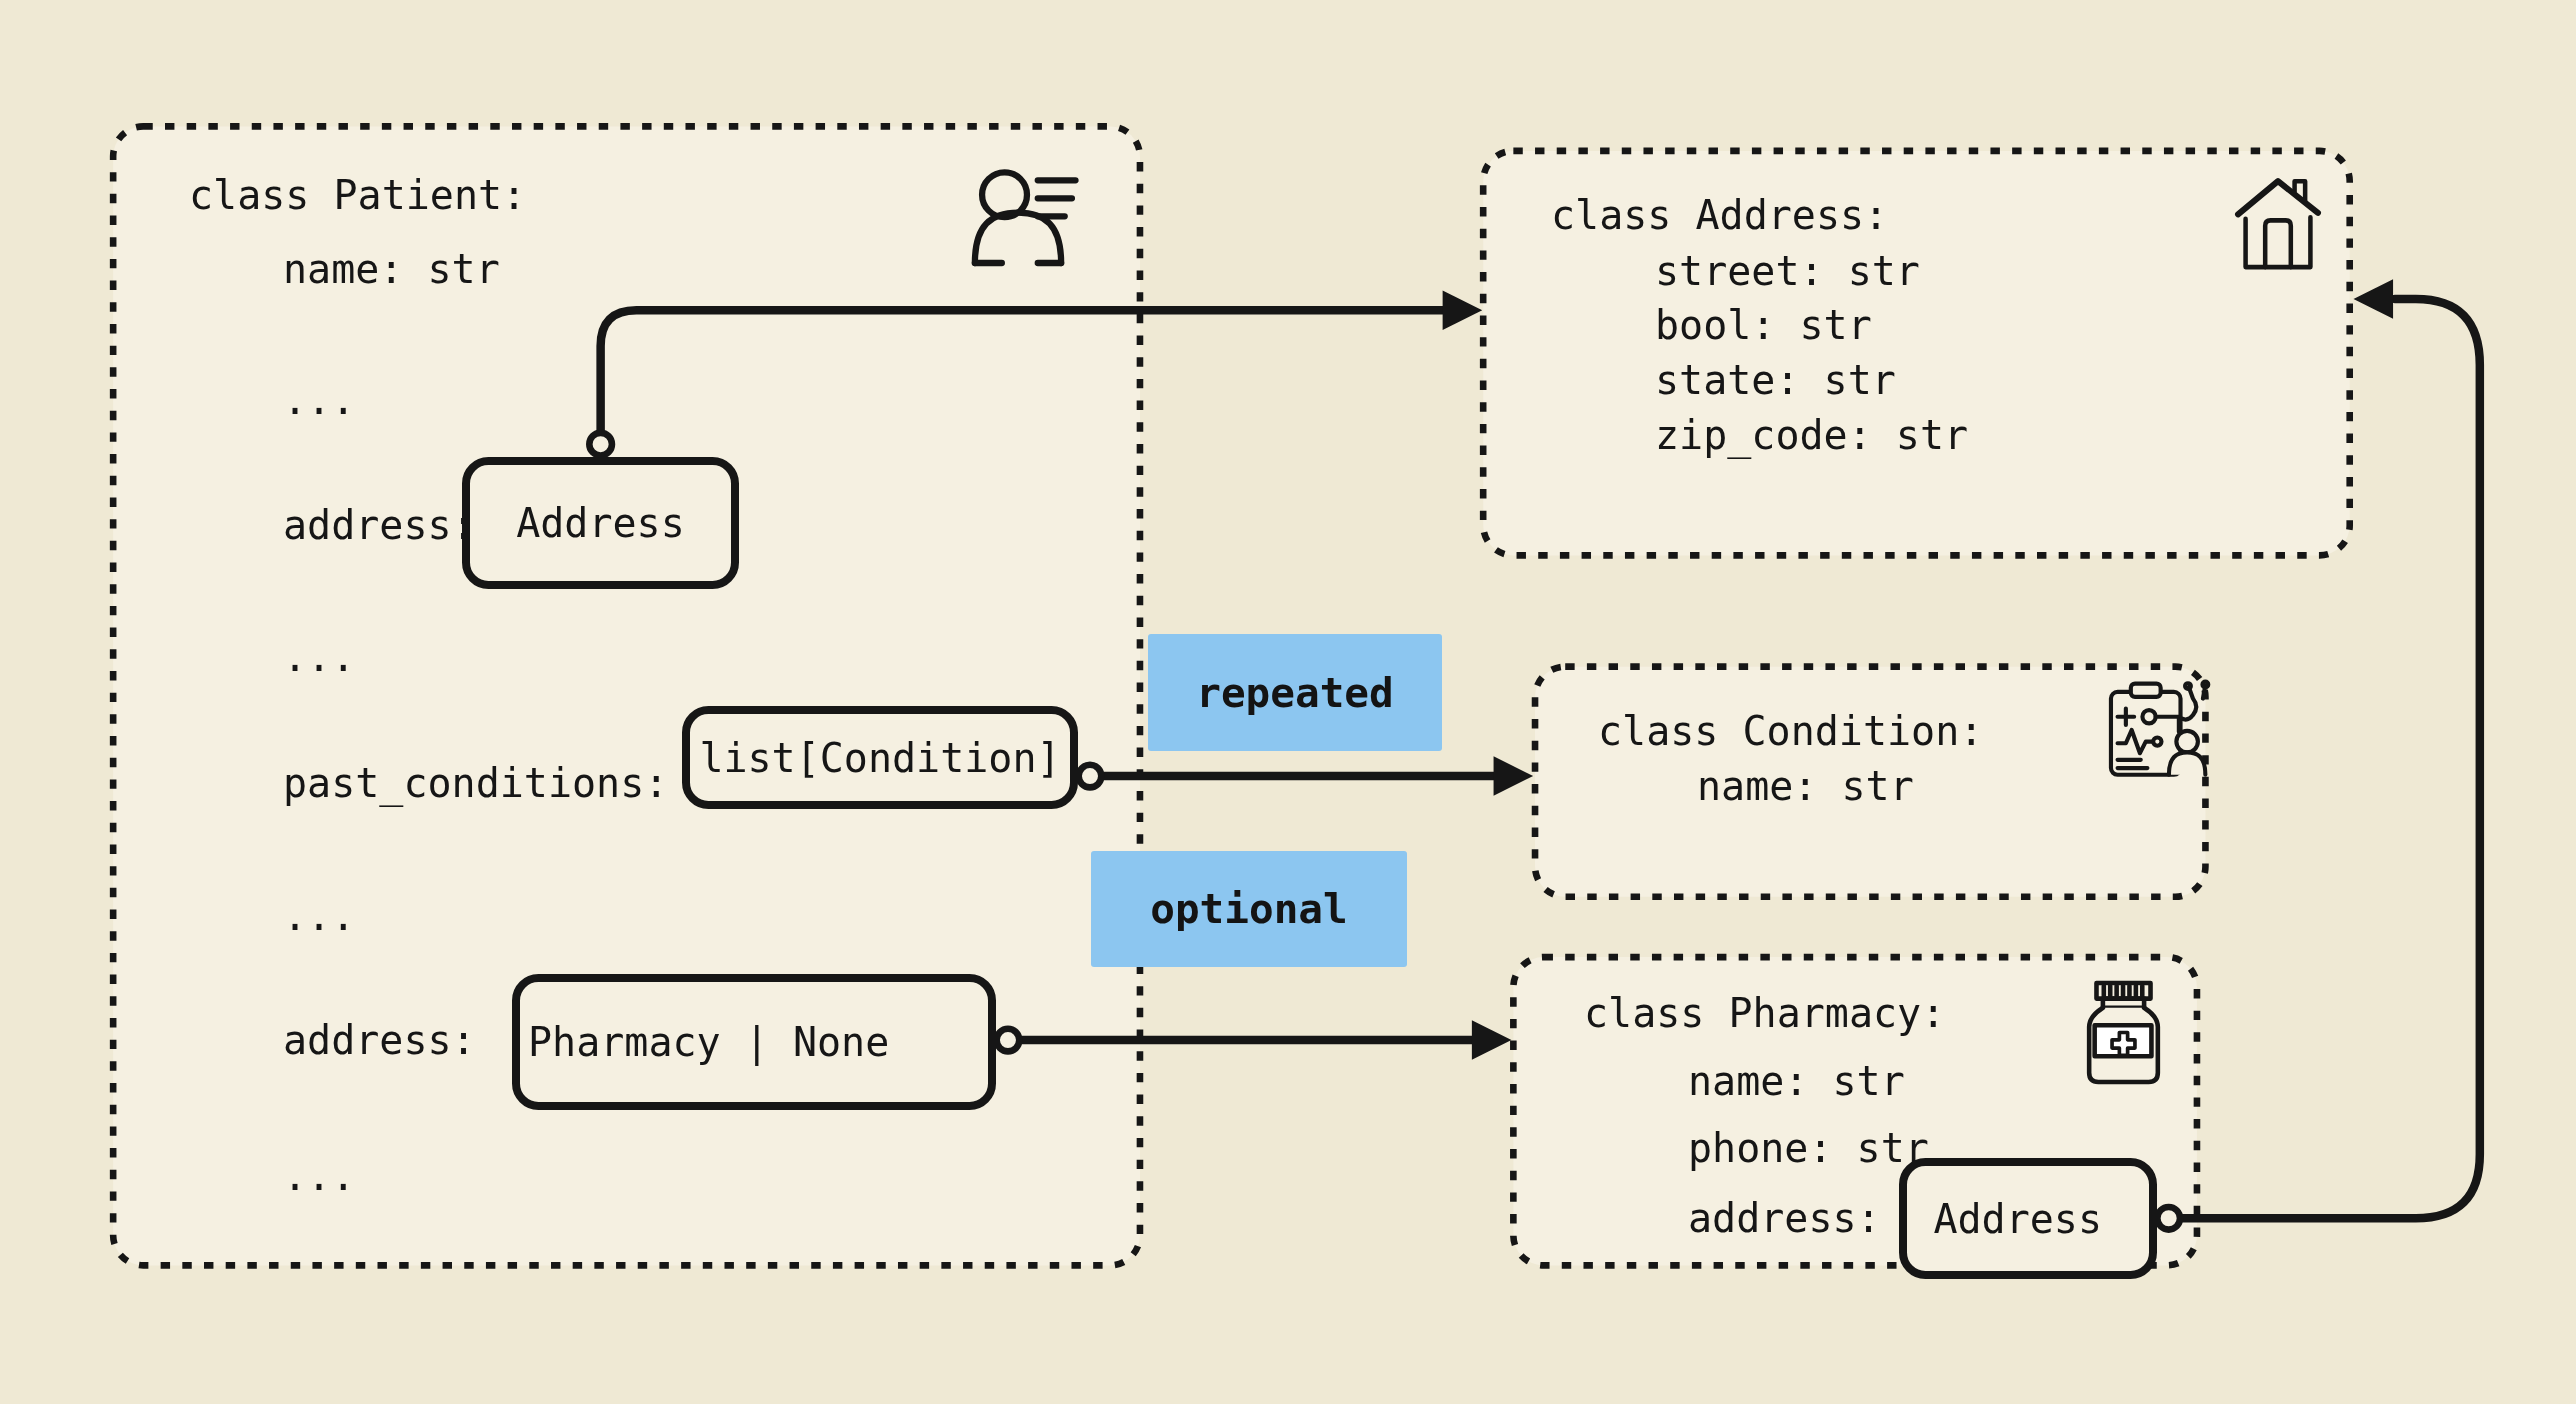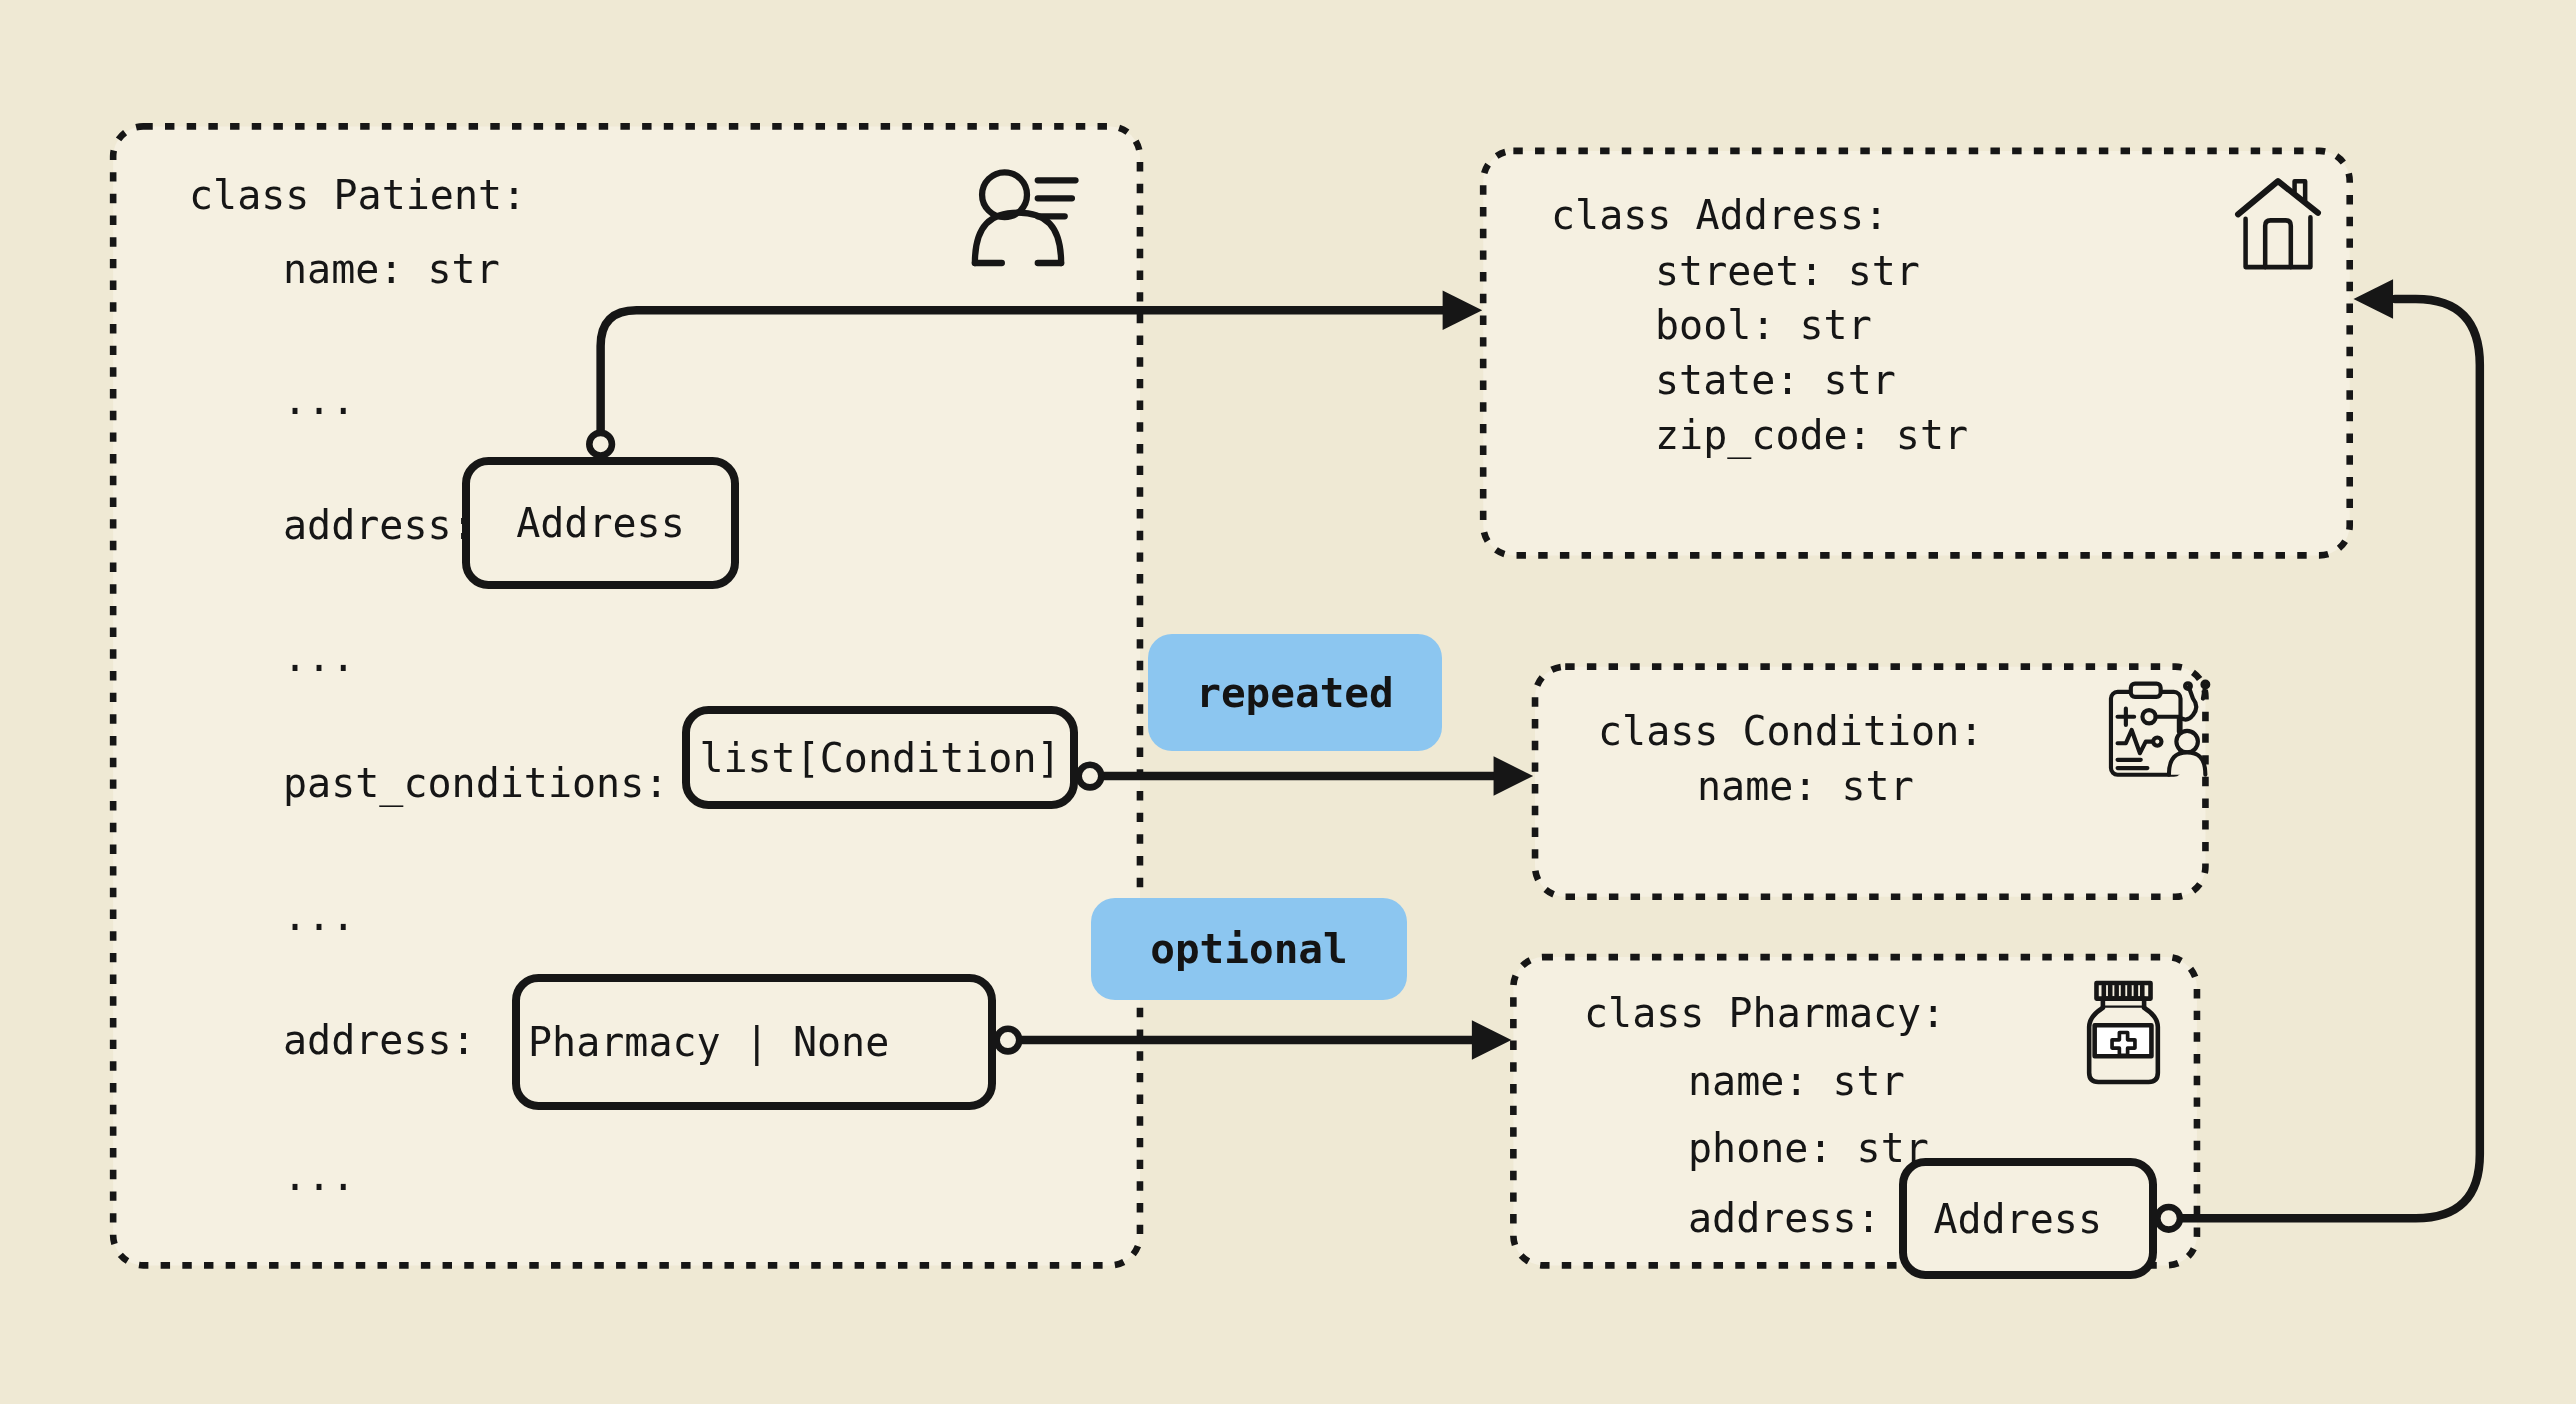--- a/index.html
+++ b/index.html
@@ -14,21 +14,21 @@
     position:absolute;font-size:40px;line-height:49px;color:#161616;
     white-space:pre;transform:translateY(-50%);
   }
   .vbox{
     position:absolute;box-sizing:border-box;border:8.5px solid #161616;
     border-radius:26.4px;background:#f5f0e1;display:flex;align-items:center;
     font-size:40px;color:#161616;white-space:pre;
   }
   .vbox.center{justify-content:center;}
   .badge{
-    position:absolute;box-sizing:border-box;border-radius:24px;background:#8cc6f0;
+    position:absolute;box-sizing:border-box;border-radius:3px;background:#8cc6f0;
     display:flex;align-items:center;justify-content:center;
     font-size:41px;font-weight:bold;color:#141414;white-space:pre;
   }
   .icon{position:absolute;}
   .icon svg{display:block;width:100%;height:100%;}
 </style>
 </head>
 <body>
 
 <div class="canvas">
@@ -142,16 +142,16 @@
       <rect x="18" y="6" width="59" height="17" fill="#f5f0e1"></rect>
       <path d="M26,9 v11 M33,9 v11 M40,9 v11 M47,9 v11 M54,9 v11 M61,9 v11 M68,9 v11"></path>
       <rect x="25" y="23" width="45" height="10"></rect>
       <path d="M25,33 C14,40 10,46 10,54 V104 Q10,114 20,114 H75 Q85,114 85,104 V54 C85,46 81,40 70,33" fill="#f5f0e1"></path>
       <rect x="16" y="52" width="62" height="34" fill="#ffffff"></rect>
       <path d="M43,60 h9 v8 h8 v9 h-8 v8 h-9 v-8 h-8 v-9 h8 z" stroke-width="4"></path>
     </svg>
   </div>
 
   <div class="badge" style="left:1148px;top:634px;width:294px;height:117px">repeated</div>
-  <div class="badge" style="left:1091px;top:898px;width:316px;height:102px">optional</div>
+  <div class="badge" style="left:1091px;top:851px;width:316px;height:116px">optional</div>
 
 </div>
 
 
 </body></html>

